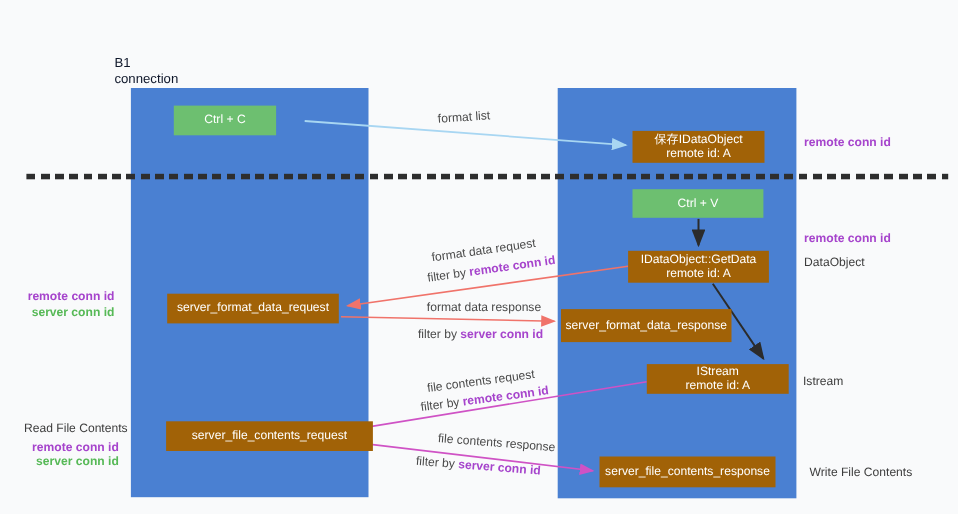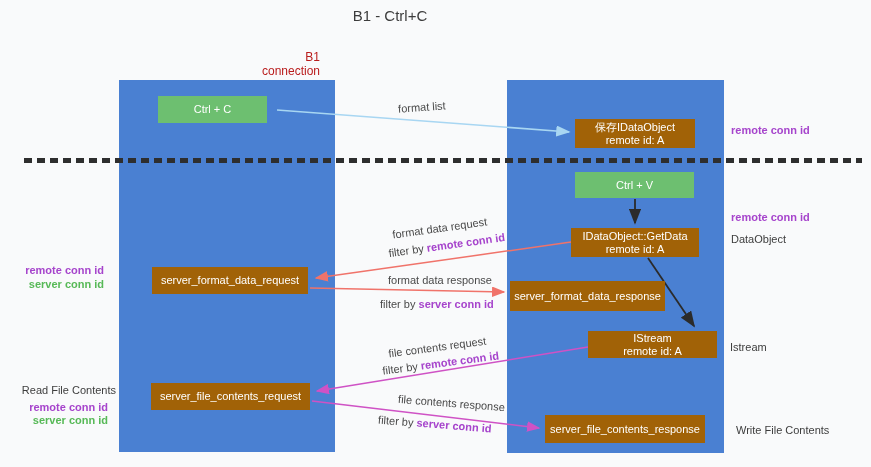--- a/index.html
+++ b/index.html
@@ -8,21 +8,21 @@
     background:#f9fafb;
     font-family:"Liberation Sans", sans-serif;
     color:#3d3d3d;
   }
   .abs{position:absolute;}
   .title{
     left:290px;top:6px;width:200px;text-align:center;
     font-size:15px;color:#3c3c3c;line-height:19px;z-index:7;
   }
   .col-header{
-    text-align:right;font-size:12px;color:#b91c1c;line-height:14px;z-index:7;
+    text-align:left;font-size:12px;color:#0f172a;line-height:14px;z-index:7;
   }
   .panel{
     background:#4a80d2;z-index:1;
   }
   .dashline{
     left:24px;top:158px;width:838px;height:5px;z-index:4;
     background:repeating-linear-gradient(to right,#2e2e2e 0 8px,rgba(0,0,0,0) 8px 13px);
   }
   svg.arrows{left:0;top:0;z-index:3;pointer-events:none;}
   .node{
@@ -40,21 +40,20 @@
     transform-origin:center center;
   }
   .r-align{text-align:right;}
 </style>
 </head>
 <body>
 
 <div class="canvas">
 
   <div class="abs title">
-    <div>B1 - Ctrl+C</div>
   </div>
 
   <div class="abs col-header" style="left:104px;top:50px;width:216px;">
     <div>B1</div>
     <div>connection</div>
   </div>
 
   <div class="abs panel" style="left:119px;top:80px;width:216px;height:372px;"></div>
   <div class="abs panel" style="left:507px;top:80px;width:217px;height:373px;"></div>
 
@@ -77,21 +76,21 @@
     </defs>
     <line x1="277" y1="110" x2="569" y2="132" stroke="#a8d6f2" stroke-width="1.6" marker-end="url(#m-blue)"></line>
     <line x1="635" y1="199" x2="635" y2="223" stroke="#2b2b2b" stroke-width="1.8" marker-end="url(#m-black)"></line>
     <line x1="648" y1="258" x2="694" y2="326" stroke="#2b2b2b" stroke-width="1.8" marker-end="url(#m-black)"></line>
     <line x1="571" y1="242" x2="316" y2="278" stroke="#f0736a" stroke-width="1.5" marker-end="url(#m-red)"></line>
     <line x1="310" y1="288" x2="504" y2="292" stroke="#f0736a" stroke-width="1.5" marker-end="url(#m-red)"></line>
     <line x1="588" y1="347" x2="317" y2="391" stroke="#cf52c5" stroke-width="1.5" marker-end="url(#m-magenta)"></line>
     <line x1="312" y1="401" x2="539" y2="428" stroke="#cf52c5" stroke-width="1.5" marker-end="url(#m-magenta)"></line>
   </svg>
 
-  <div class="abs node node-green" style="left:158px;top:96px;width:109px;height:27px;">
+  <div class="abs node node-green" style="left:158px;top:96px;width:93px;height:27px;">
     <span>Ctrl + C</span>
   </div>
 
   <div class="abs node node-orange" style="left:575px;top:119px;width:120px;height:29px;">
     <span>保存IDataObject</span>
     <span>remote id: A</span>
   </div>
 
   <div class="abs node node-green" style="left:575px;top:172px;width:119px;height:26px;">
     <span>Ctrl + V</span>
@@ -108,21 +107,21 @@
 
   <div class="abs node node-orange" style="left:510px;top:281px;width:155px;height:30px;">
     <span>server_format_data_response</span>
   </div>
 
   <div class="abs node node-orange" style="left:588px;top:331px;width:129px;height:27px;">
     <span>IStream</span>
     <span>remote id: A</span>
   </div>
 
-  <div class="abs node node-orange" style="left:151px;top:383px;width:159px;height:27px;">
+  <div class="abs node node-orange" style="left:151px;top:383px;width:188px;height:27px;">
     <span>server_file_contents_request</span>
   </div>
 
   <div class="abs node node-orange" style="left:545px;top:415px;width:160px;height:28px;">
     <span>server_file_contents_response</span>
   </div>
 
   <div class="abs side-label purple" style="left:731px;top:124px;">remote conn id</div>
   <div class="abs side-label purple" style="left:731px;top:211px;">remote conn id</div>
   <div class="abs side-label plain" style="left:731px;top:233px;">DataObject</div>

